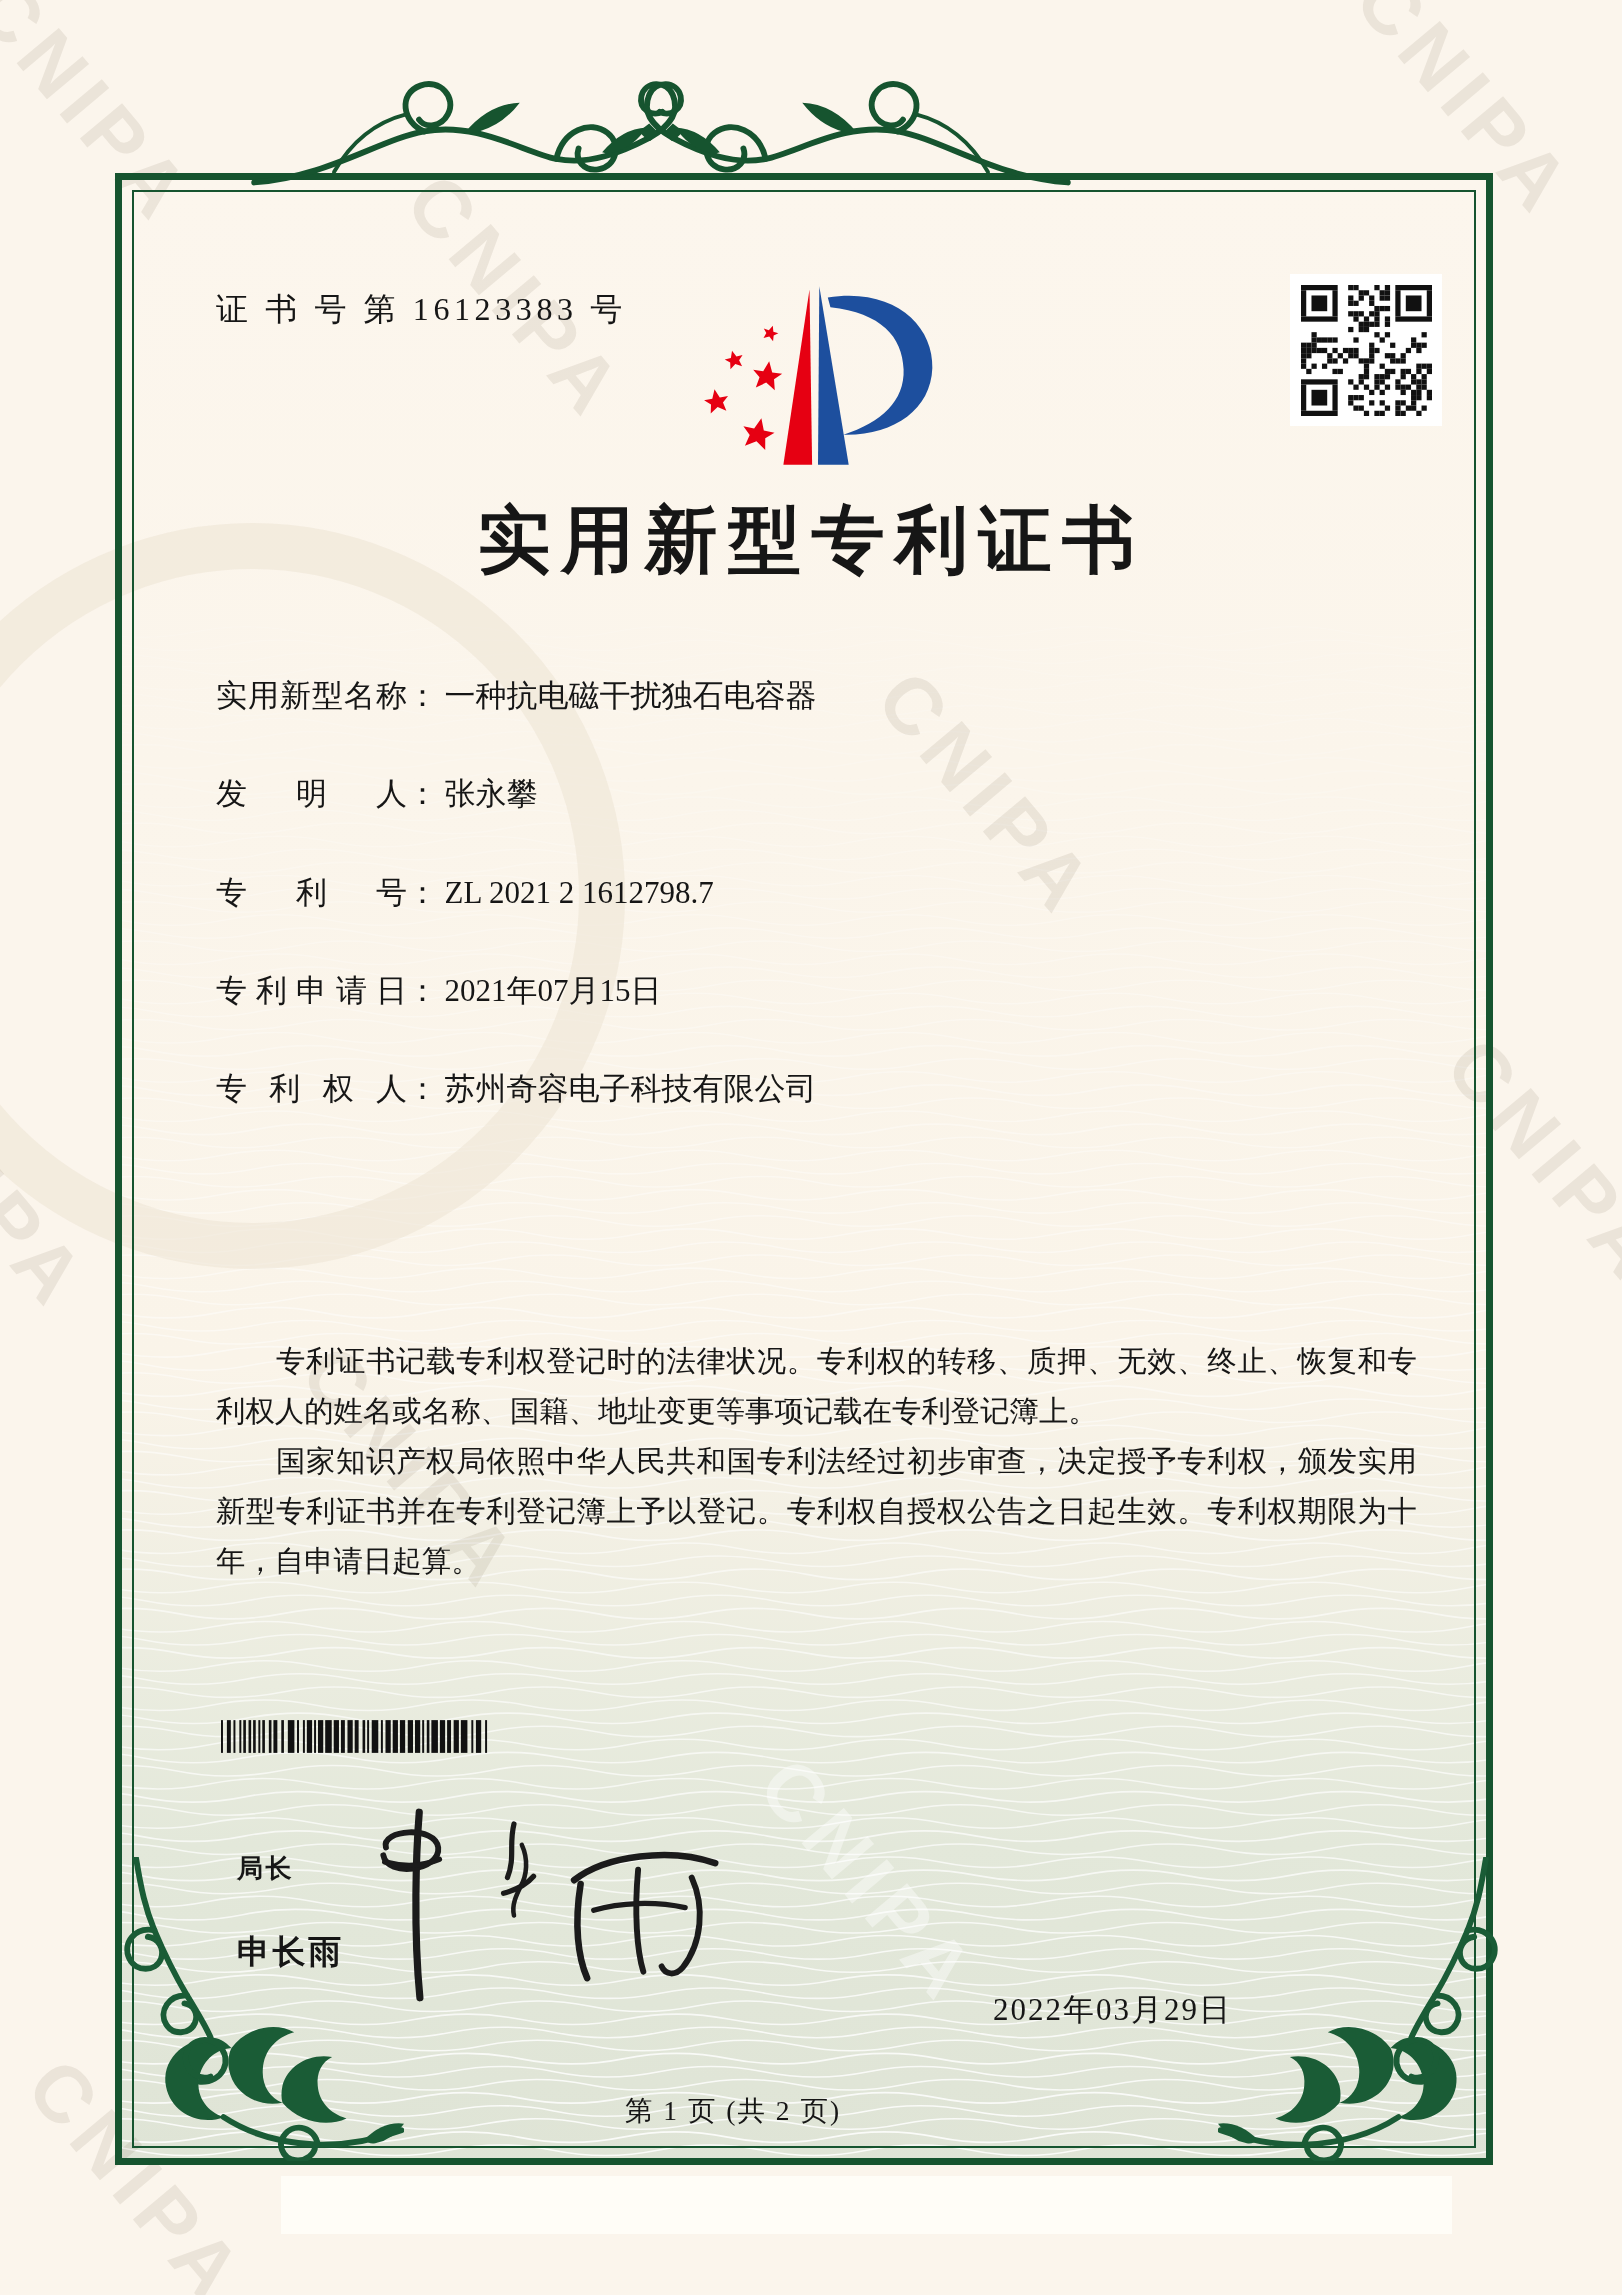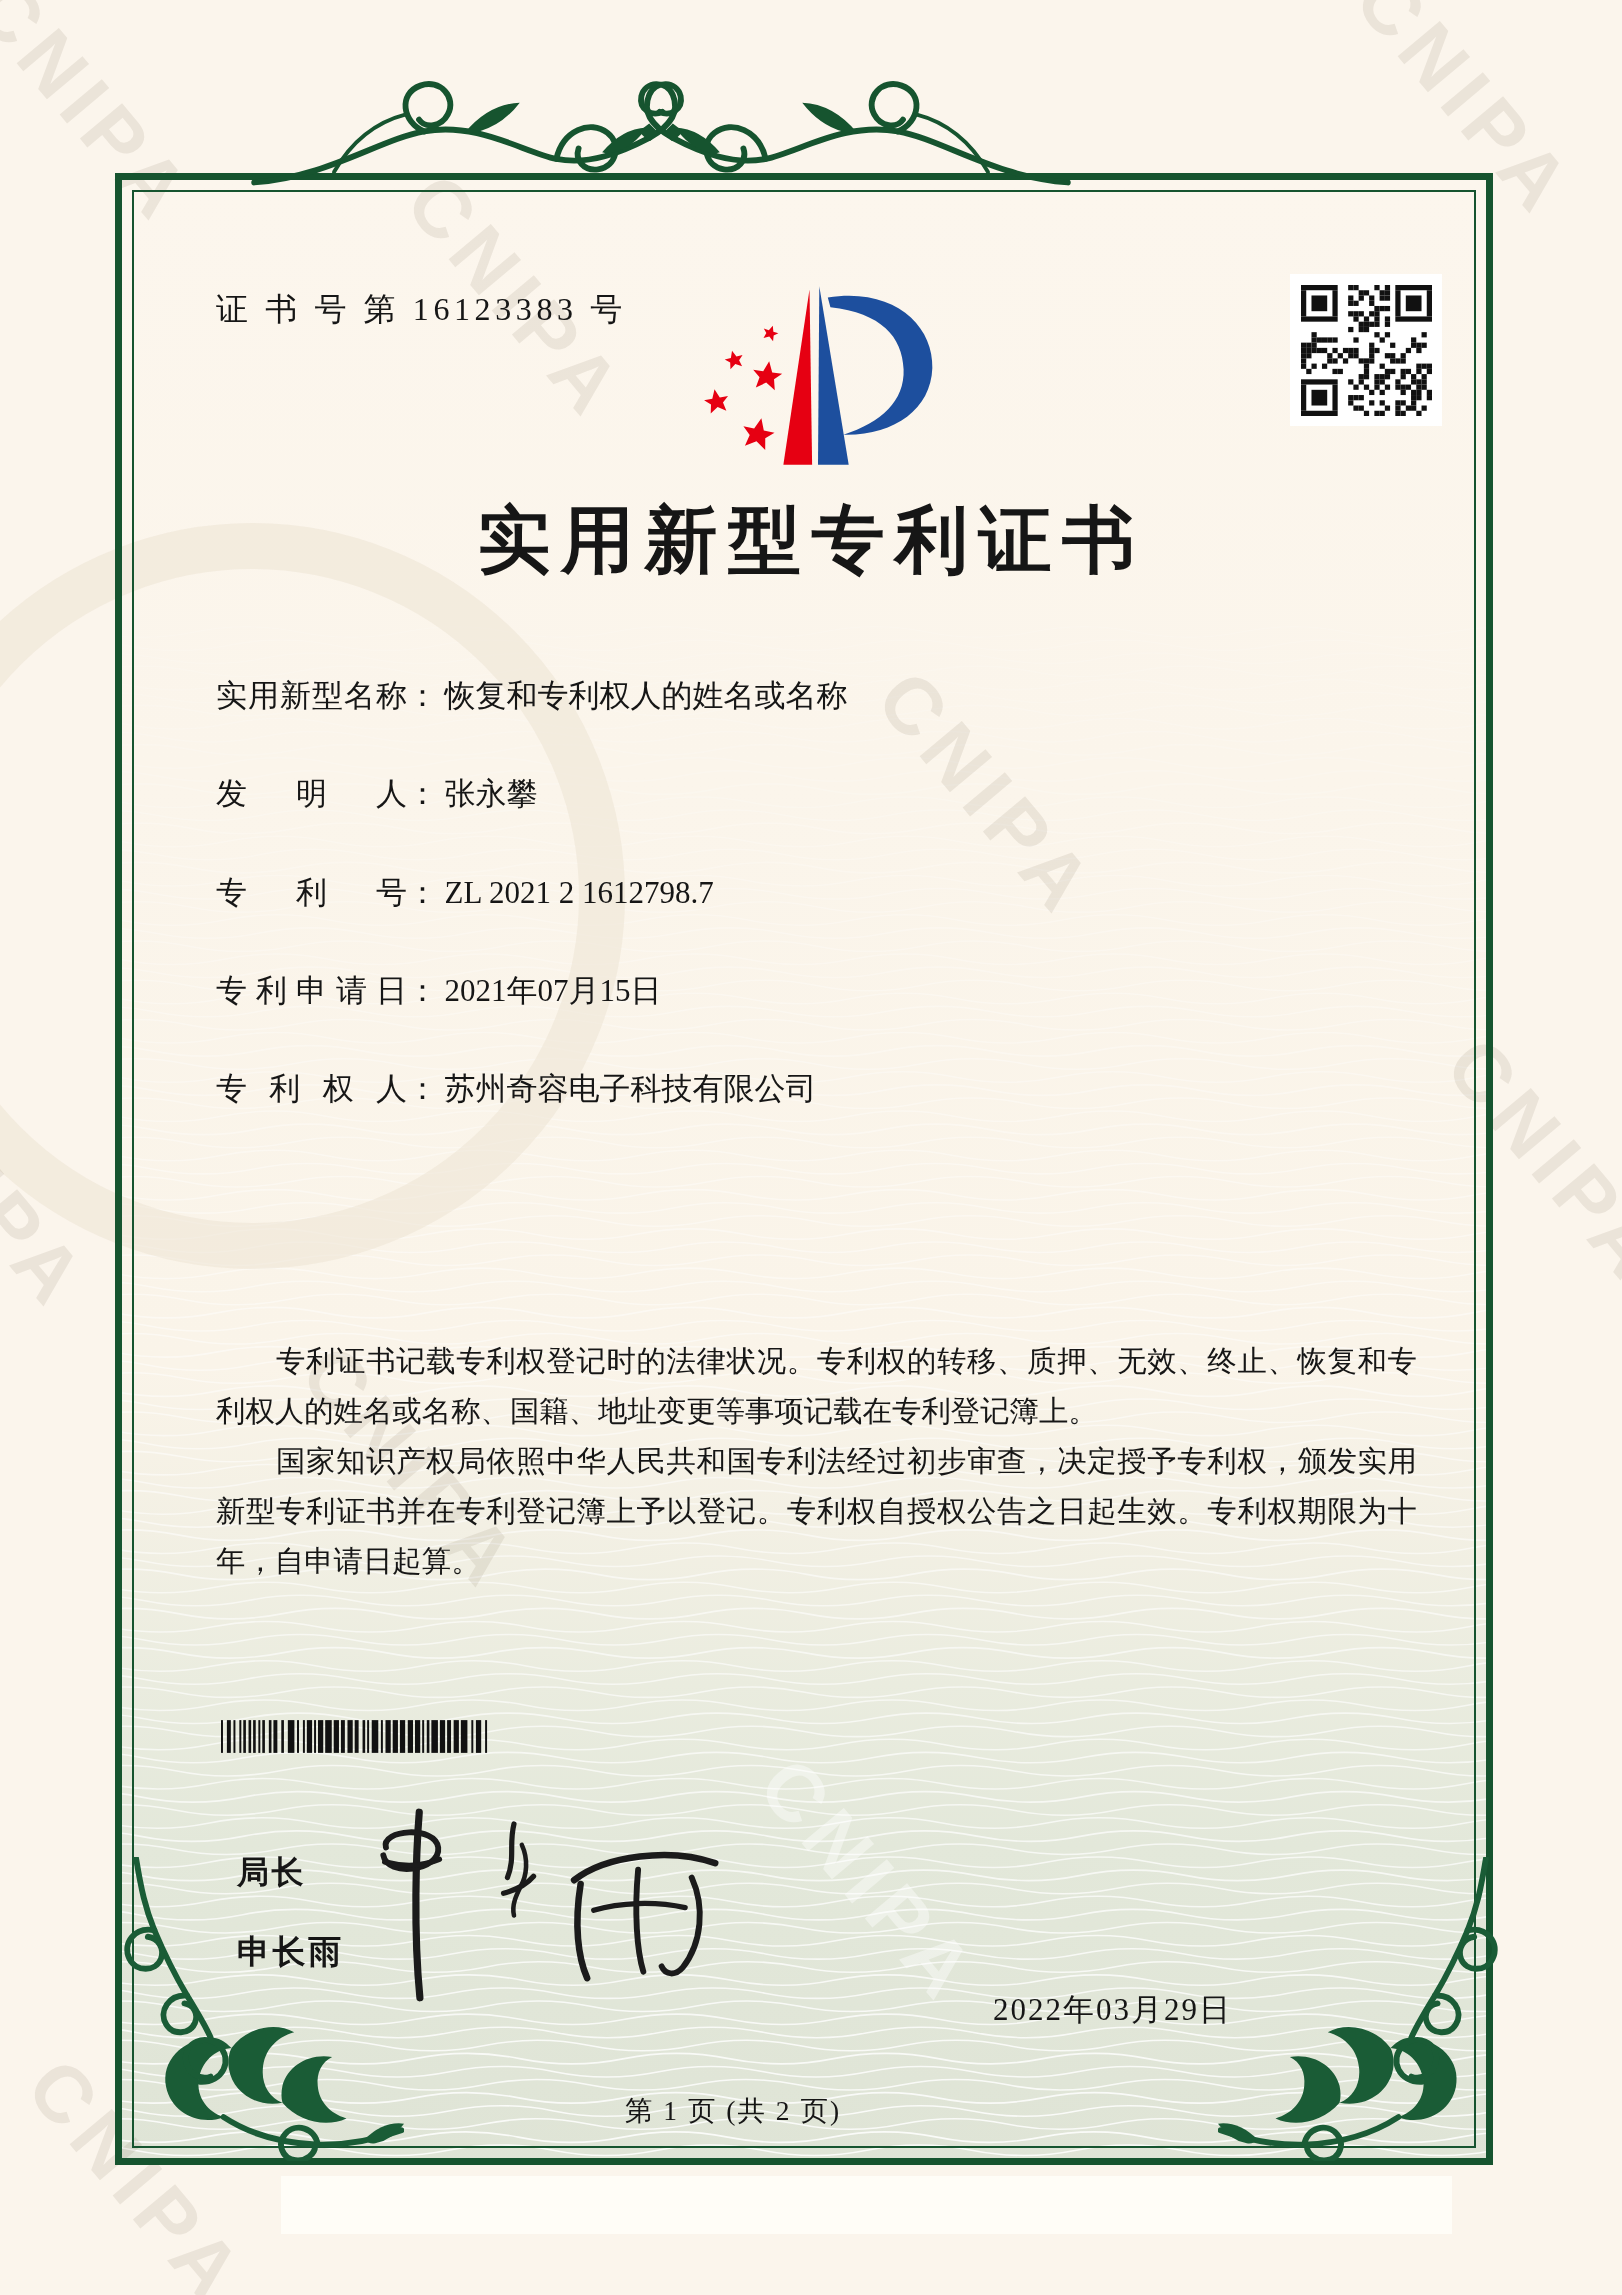--- a/index.html
+++ b/index.html
@@ -62,21 +62,21 @@
   .fvalue{margin-left:6.5px;}
   .grant2{position:absolute;left:780px;top:0;}
   
   .paras{
     position:absolute;left:216px;top:1336px;width:1201px;
     font-size:29.4px;line-height:50px;text-align:justify;text-justify:inter-character;
   }
   .paras p{margin:0;text-indent:60px;}
   
   #barcode-svg{position:absolute;left:221px;top:1720px;}
-  .signer-title{position:absolute;left:237px;top:1851px;font-size:32px;font-weight:bold;letter-spacing:2.6px;text-align:center;}
+  .signer-title{position:absolute;left:237px;top:1851px;font-size:26px;font-weight:bold;letter-spacing:2.6px;text-align:center;}
   .signer-name{position:absolute;left:237px;top:1930px;font-size:33px;font-weight:bold;letter-spacing:2.6px;}
   .signature{position:absolute;left:357px;top:1807px;width:378px;height:196px;}
   .issue-date{position:absolute;left:993px;top:1989px;font-size:31px;letter-spacing:2px;}
   .page-ind{
     position:absolute;left:0;top:2093px;width:1466px;
     text-align:center;font-size:27.5px;letter-spacing:2px;
   }
   .cont-strip{
     position:absolute;left:281px;top:2176px;width:1171px;height:58px;
     background:rgba(255,253,247,0.92);
@@ -467,21 +467,21 @@
         <rect x="0" y="192" width="56" height="8" fill="#111"></rect>
         <rect x="0" y="152" width="8" height="40" fill="#111"></rect>
         <rect x="48" y="152" width="8" height="40" fill="#111"></rect>
         <rect x="16" y="160" width="24" height="24" fill="#111"></rect>
       </svg>
   </div>
 
   <div class="title">实用新型专利证书</div>
 
   <div class="frow" style="top:675px">
-    <span class="fchars">实用新型名称</span><span>：</span><span class="fvalue">恢复和专利权人的姓名或名称</span>
+    <span class="fchars">实用新型名称</span><span>：</span><span class="fvalue">一种抗电磁干扰独石电容器</span>
   </div>
   <div class="frow" style="top:773px">
     <span class="fchars">发明人</span><span>：</span><span class="fvalue">张永攀</span>
   </div>
   <div class="frow" style="top:872px">
     <span class="fchars">专利号</span><span>：</span><span class="fvalue">ZL 2021 2 1612798.7</span>
   </div>
   <div class="frow" style="top:970px">
     <span class="fchars">专利申请日</span><span>：</span><span class="fvalue">2021年07月15日</span>
   </div>

